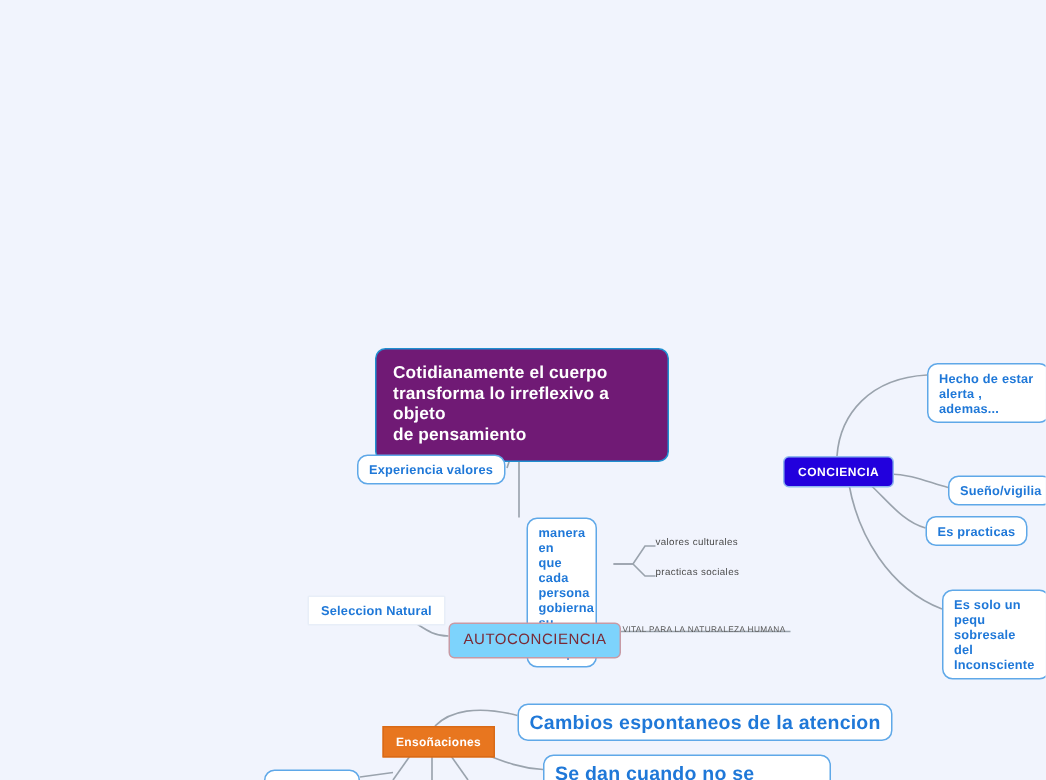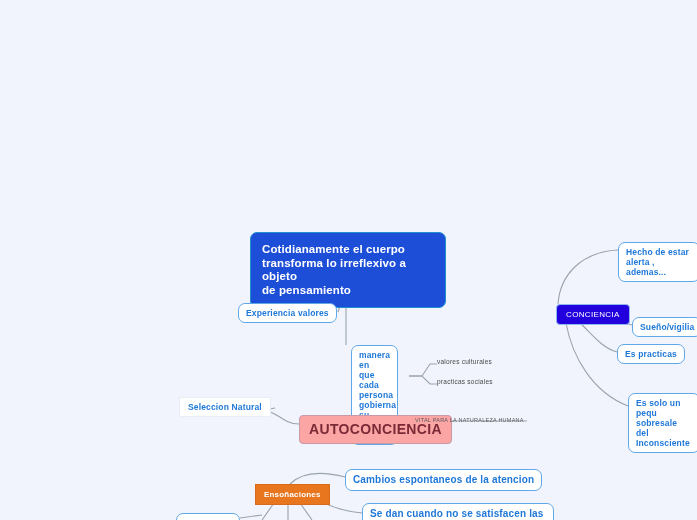--- a/index.html
+++ b/index.html
@@ -29,76 +29,75 @@
   }
   .node {
     position: absolute;
     box-sizing: border-box;
     white-space: pre-line;
     line-height: 1.18;
   }
 
   
   .n-root {
-    background: #1d4ed8;
+    background: #701a75;
     color: #ffffff;
     border: 1px solid #1f8fd0;
     border-radius: 7px;
     font-weight: bold;
     font-size: 11.5px;
     padding: 10px 11px;
     letter-spacing: .1px;
   }
 
   
   .n-blue {
     background: #ffffff;
     color: #1f78d8;
     border: 1.5px solid #5fa8e8;
     border-radius: 7px;
     font-weight: bold;
     font-size: 8.5px;
     padding: 4px 7px;
     letter-spacing: .15px;
   }
-  .n-blue.big { font-size: 10px; }
+  .n-blue.big { font-size: 13px; }
 
   
   .n-square {
     background: #ffffff;
     color: #1f78d8;
     border: 1px solid #e8eef8;
     border-radius: 1px;
     font-weight: bold;
     font-size: 8.5px;
     padding: 4px 8px;
     letter-spacing: .15px;
   }
 
   
   .n-indigo {
     background: #2200dd;
     color: #ffffff;
     border: 1.5px solid #8fb8ee;
     border-radius: 4px;
-    font-weight: normal;
+    font-weight: bold;
     font-size: 8px;
     padding: 5px 9px;
     letter-spacing: .35px;
-    margin-left: 34px;
   }
 
   
   .n-rose {
-    background: #fca5a5;
+    background: #7dd3fc;
     color: #7a2a36;
     border: 1.5px solid #c79aa5;
     border-radius: 4px;
-    font-weight: bold;
-    font-size: 14px;
+    font-weight: normal;
+    font-size: 10px;
     padding: 5px 9px;
     letter-spacing: .35px;
   }
 
   
   .n-orange {
     background: #e8761f;
     color: #ffffff;
     border: 1px solid #d96a17;
     border-radius: 0;
@@ -166,21 +165,21 @@
 que cada
 persona
 gobierna su
 propio
 cuerpo</div>
 
   <div class="node n-caption" style="left:437px;top:358px;">valores culturales</div>
 
   <div class="node n-caption" style="left:437px;top:378px;">practicas sociales</div>
 
-  <div class="node n-square" style="left:179px;top:397px;">Seleccion Natural</div>
+  <div class="node n-square" style="left:205px;top:397px;">Seleccion Natural</div>
 
   <div class="node n-rose" style="left:299px;top:415px;">AUTOCONCIENCIA</div>
 
   <div class="node n-caption small" style="left:415px;top:417px;">VITAL PARA LA NATURALEZA HUMANA</div>
 
   <div class="node n-indigo" style="left:522px;top:304px;">CONCIENCIA</div>
 
   <div class="node n-blue" style="left:618px;top:242px;width:82px;">Hecho de estar
 alerta , ademas...</div>
 

